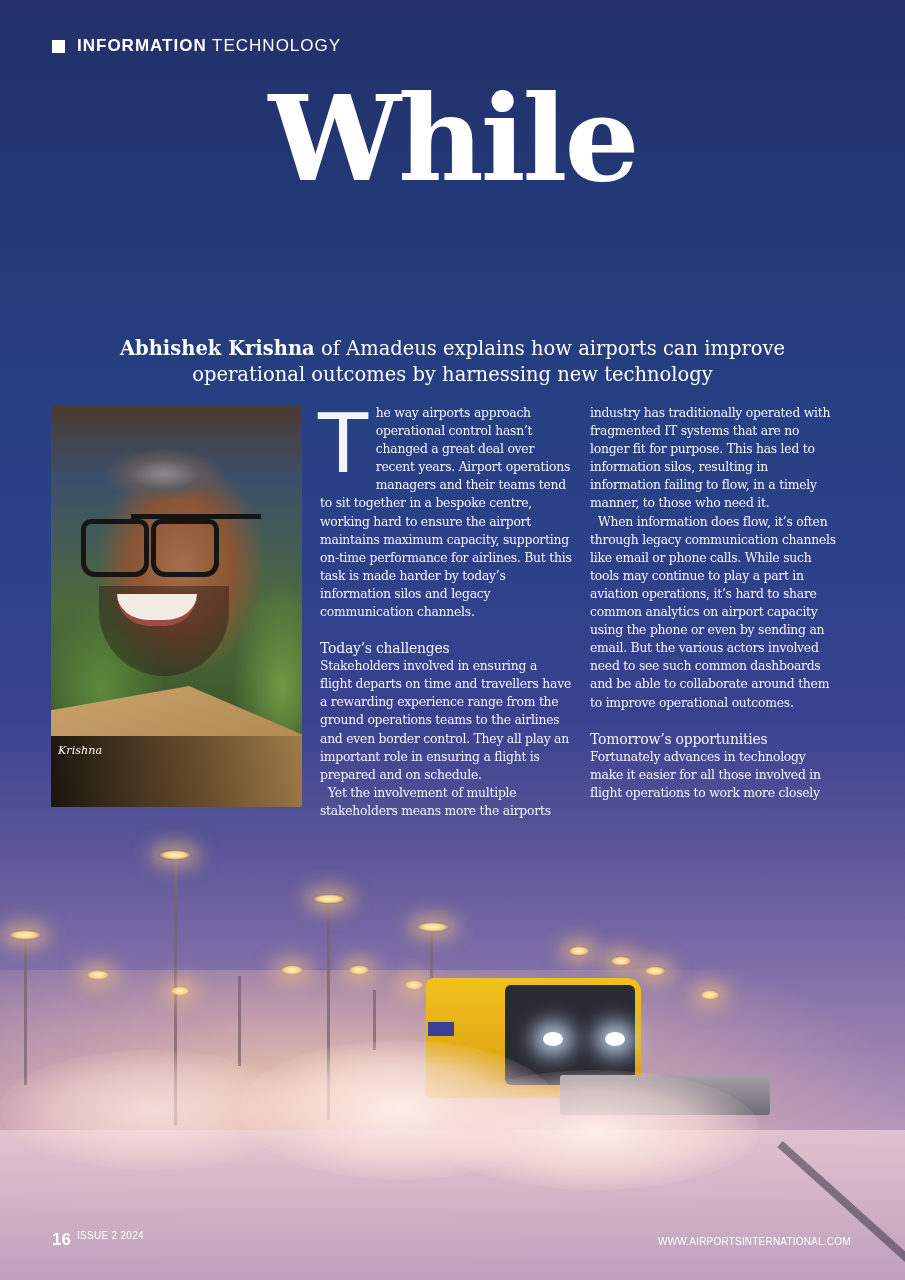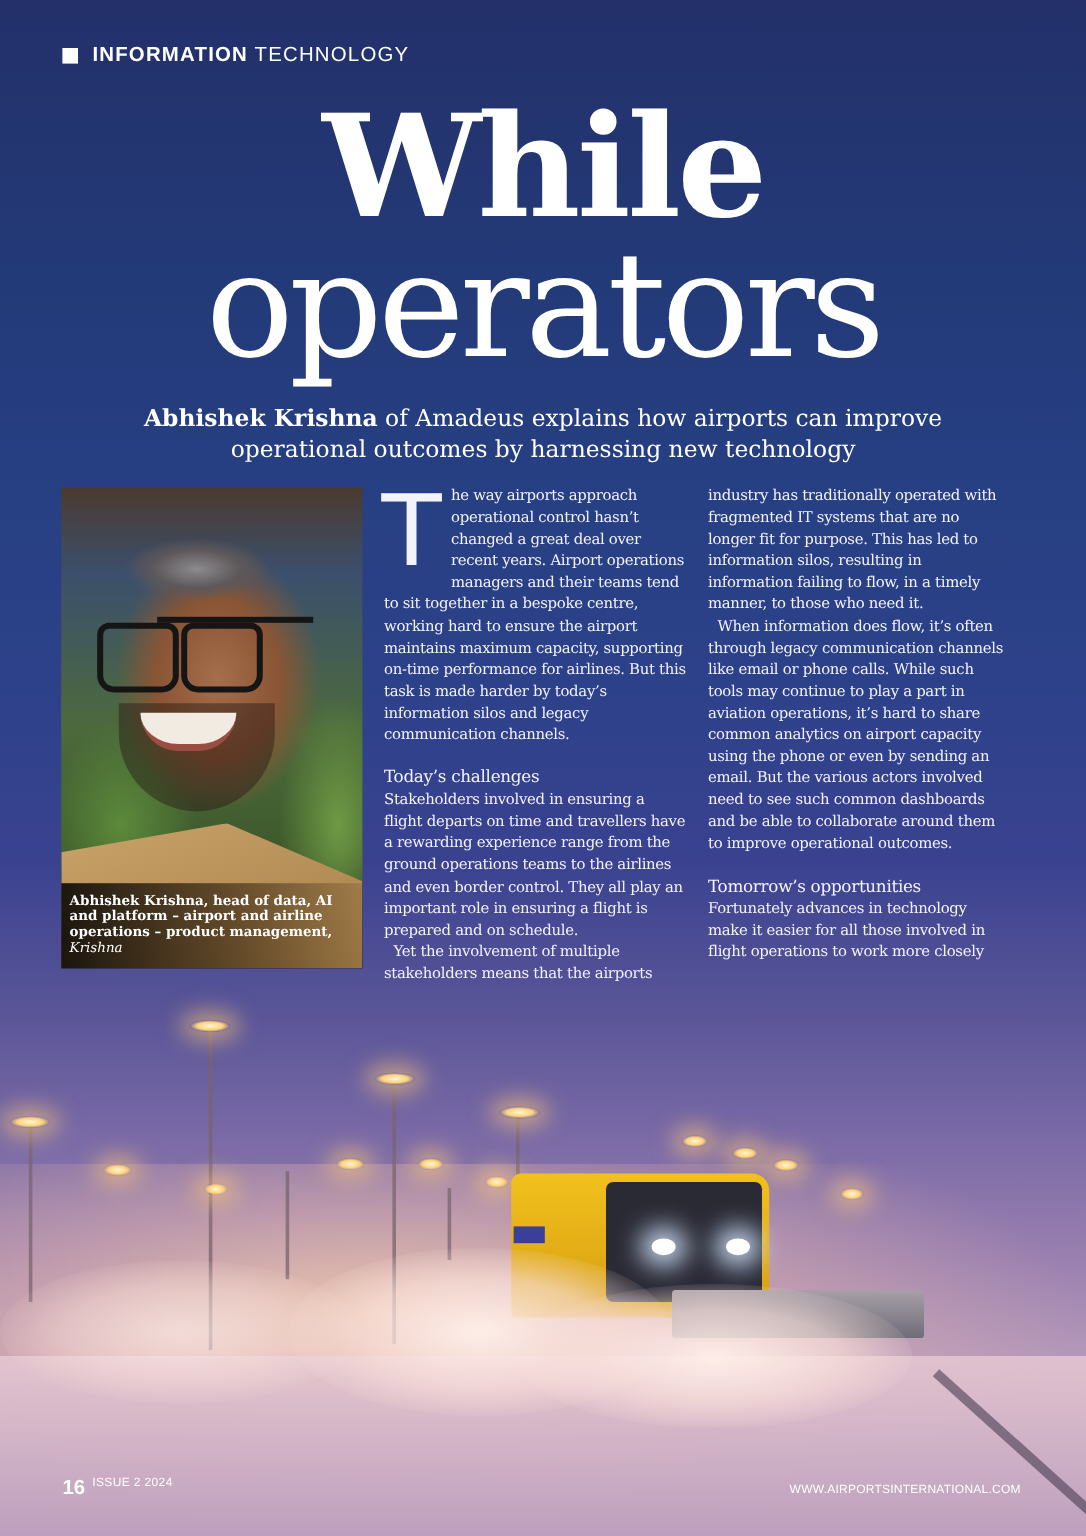--- a/index.html
+++ b/index.html
@@ -194,47 +194,45 @@
 
   <div class="section-label">
     <span class="section-square"></span>
     <span>
       <span class="section-bold">INFORMATION</span>
       <span>TECHNOLOGY</span>
     </span>
   </div>
 
   <div class="title title-line1">While</div>
-  <div class="title title-line2">operators</div>
 
   <div class="standfirst">
     <b>Abhishek Krishna</b><span> of Amadeus explains how airports can improve operational outcomes by harnessing new technology</span>
   </div>
 
   <div class="portrait">
     <div class="beard"></div>
     <div class="glasses">
       <div class="lens l"></div>
       <div class="lens r"></div>
     </div>
     <div class="smile"></div>
     <div class="jacket"></div>
     <div class="caption">
-      <span>Abhishek Krishna, head of data, AI and platform – airport and airline operations – product management,</span>
       <span class="caption-org">Krishna</span>
     </div>
   </div>
 
   <div class="col col1">
     <p class="dropcap-wrap">
       <span class="dropcap">T</span><span>he way airports approach operational control hasn’t changed a great deal over recent years. Airport operations managers and their teams tend to sit together in a bespoke centre, working hard to ensure the airport maintains maximum capacity, supporting on-time performance for airlines. But this task is made harder by today’s information silos and legacy communication channels.</span>
     </p>
     <p class="subhead">Today’s challenges</p>
     <p>Stakeholders involved in ensuring a flight departs on time and travellers have a rewarding experience range from the ground operations teams to the airlines and even border control. They all play an important role in ensuring a flight is prepared and on schedule.</p>
-    <p class="indent">Yet the involvement of multiple stakeholders means that the airports</p>
+    <p class="indent">Yet the involvement of multiple stakeholders means more the airports</p>
   </div>
 
   <div class="col col2">
     <p>industry has traditionally operated with fragmented IT systems that are no longer fit for purpose. This has led to information silos, resulting in information failing to flow, in a timely manner, to those who need it.</p>
     <p class="indent">When information does flow, it’s often through legacy communication channels like email or phone calls. While such tools may continue to play a part in aviation operations, it’s hard to share common analytics on airport capacity using the phone or even by sending an email. But the various actors involved need to see such common dashboards and be able to collaborate around them to improve operational outcomes.</p>
     <p class="subhead">Tomorrow’s opportunities</p>
     <p>Fortunately advances in technology make it easier for all those involved in flight operations to work more closely</p>
   </div>
 
   <div class="footer-left">

